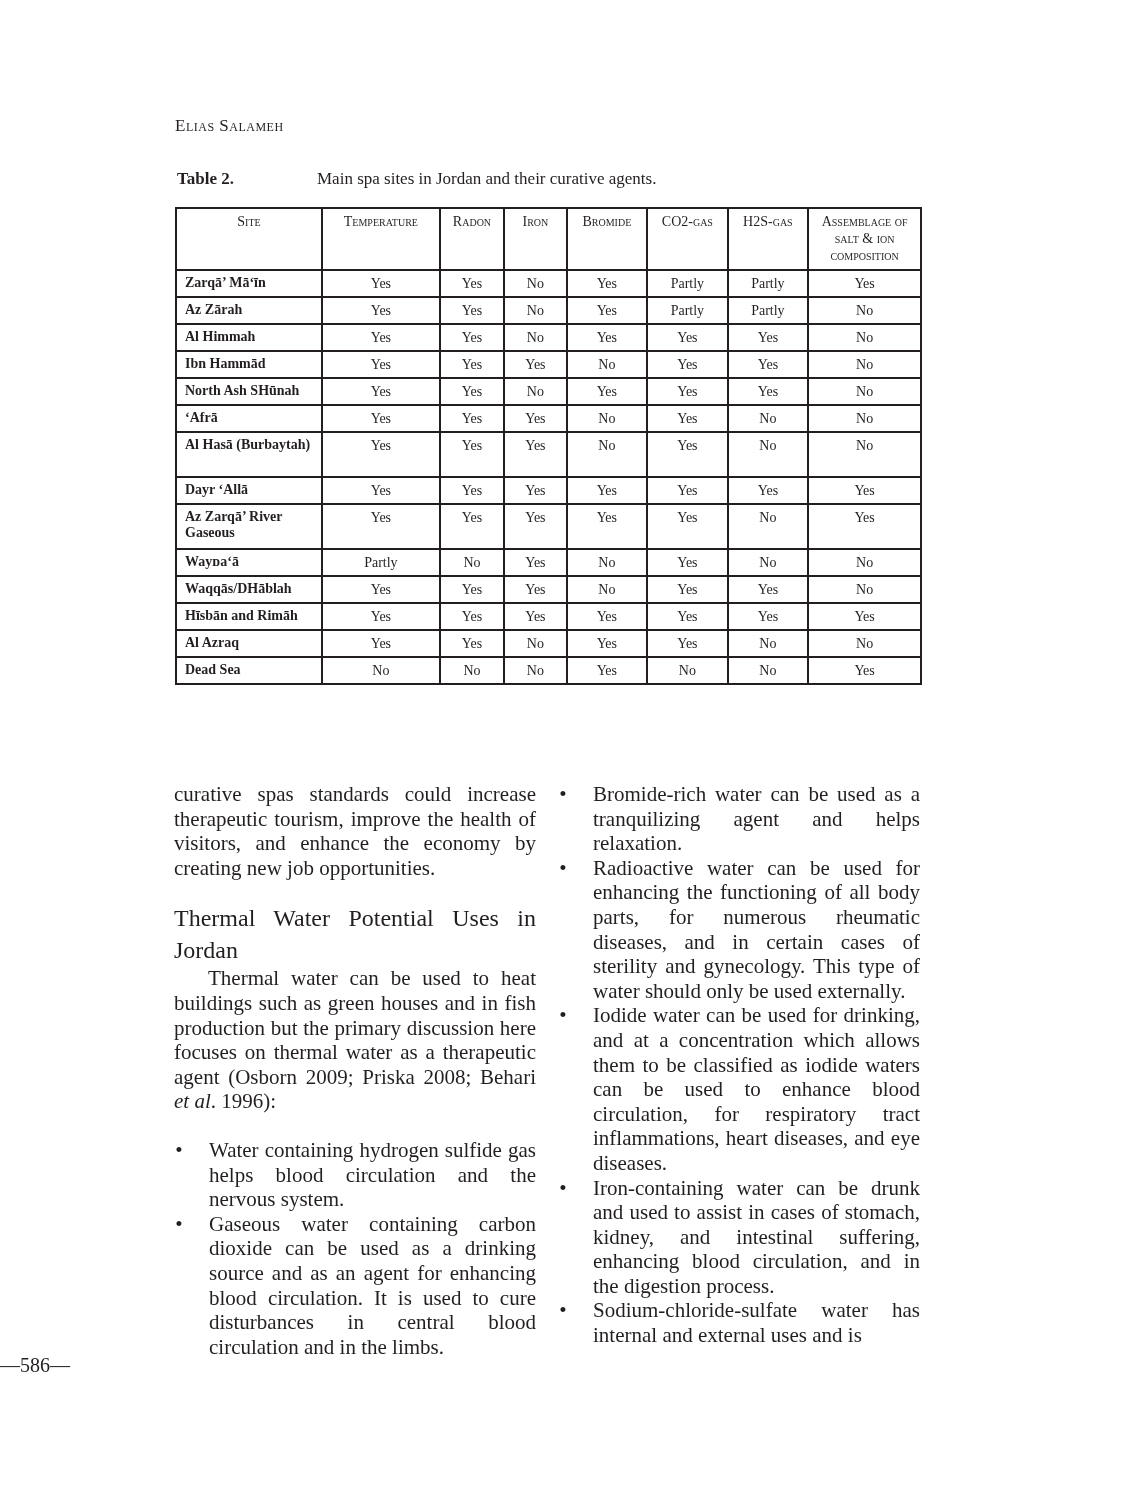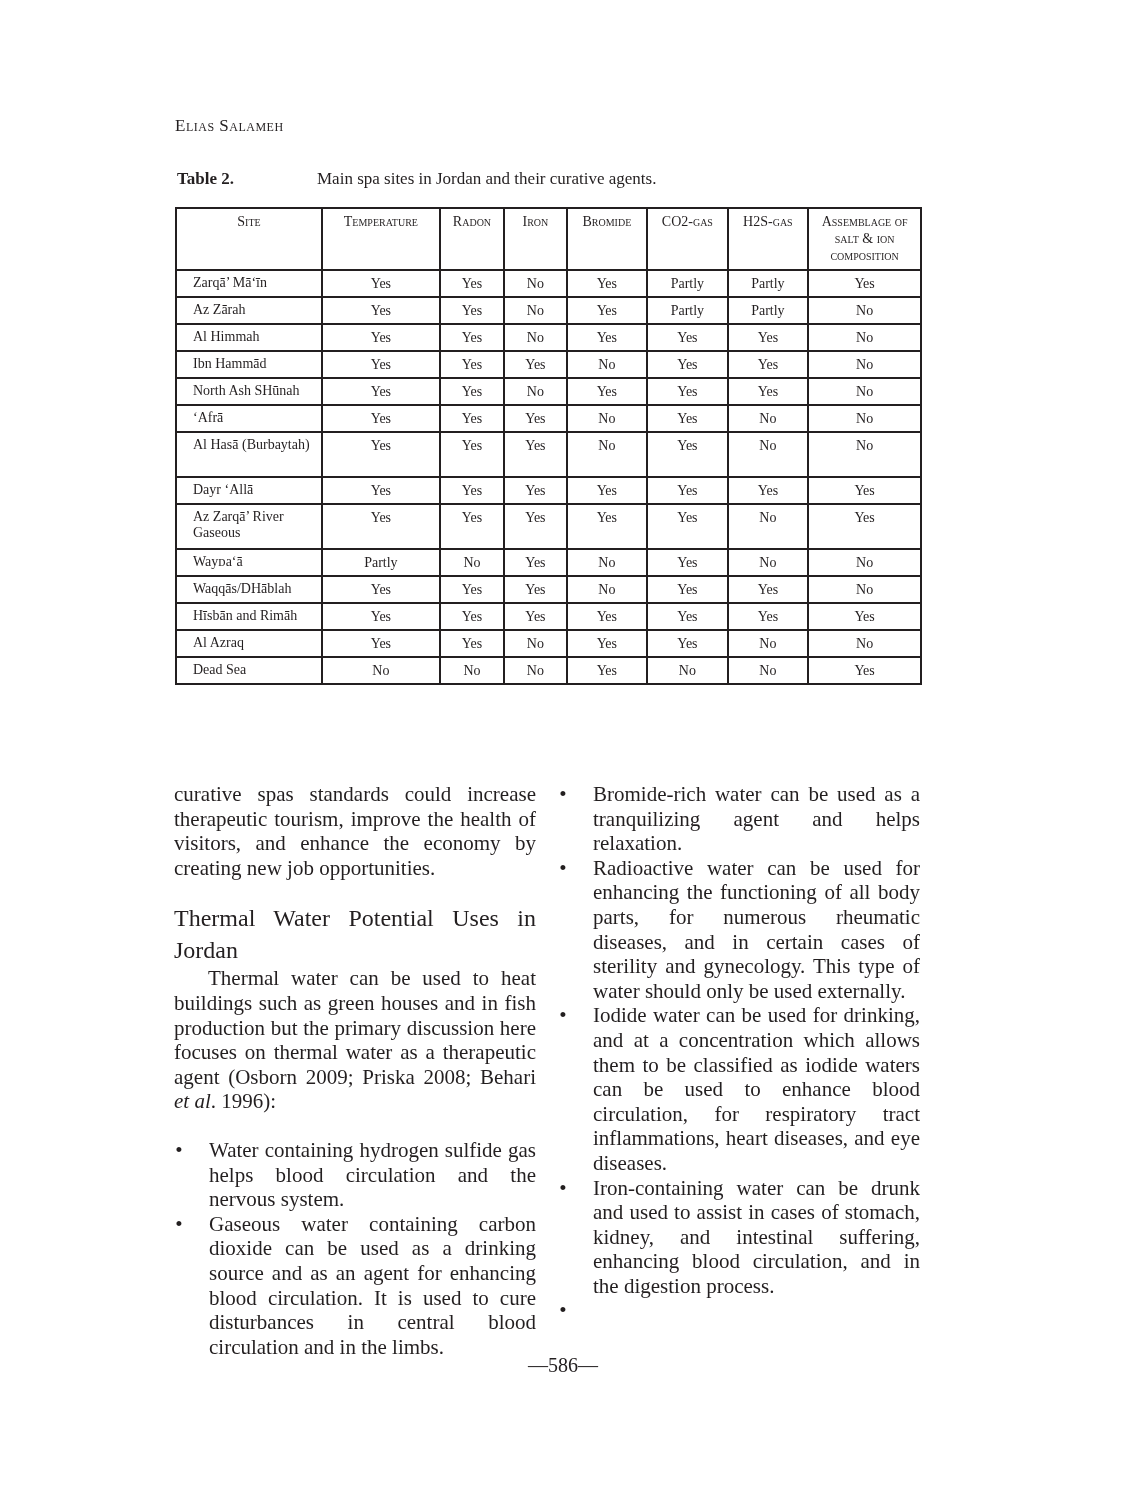--- a/index.html
+++ b/index.html
@@ -23,21 +23,21 @@
       border-collapse: collapse;
       font-family: "Liberation Serif", serif; font-size: 14px;
     }
     table.spa th, table.spa td { border: 2px solid #231f20; }
     table.spa th {
       font-weight: normal; font-variant: small-caps; font-size: 14px;
       vertical-align: top; padding: 4px 4px 0 4px; height: 56px;
       line-height: 17px; text-align: center;
     }
     table.spa td { text-align: center; vertical-align: top; padding: 4px 4px 3px 4px; height: 18px; line-height: 18px; }
-    table.spa td.site { text-align: left; font-weight: normal; padding-left: 16px; line-height: 16px; }
+    table.spa td.site { text-align: left; font-weight: bold; padding-left: 8px; line-height: 16px; }
     table.spa tr.tall td { height: 36px; border-radius: 14px; }
     .col-site { width: 145px; } .col-temp { width: 117px; } .col-radon { width: 64px; }
     .col-iron { width: 62px; } .col-brom { width: 80px; } .col-co2 { width: 80px; }
     .col-h2s { width: 80px; } .col-ass { width: 112px; }
 
     .col-text {
       position: absolute; width: 362px;
       font-family: "Liberation Serif", serif; font-size: 21px; line-height: 24.6px;
       text-align: justify;
       margin-top: 48px;
@@ -51,21 +51,21 @@
     }
     .indent { text-indent: 34px; }
     ul.bullets { list-style: none; margin: 0; padding: 0; }
     ul.bullets li { position: relative; padding-left: 35px; }
     ul.bullets li .bullet {
       position: absolute; left: 0; top: 0; width: 10px; text-align: center;
     }
     .left-col ul.bullets { margin-top: 24px; }
 
     .folio {
-      position: absolute; left: 0; width: 1126px; top: 1354px; text-align: center;
+      position: absolute; left: 0; width: 1126px; top: 1354px; 
       font-family: "Liberation Serif", serif; font-size: 20px;
     }
   </style>
 </head>
 <body>
 
 <div class="running-head">Elias Salameh</div>
 
 <div class="caption">
   <span class="num">Table 2.</span><span>Main spa sites in Jordan and their curative agents.</span>
@@ -247,17 +247,17 @@
     <li><span class="bullet">•</span><span>Gaseous water containing carbon dioxide can be used as a drinking source and as an agent for enhancing blood circulation. It is used to cure disturbances in central blood circulation and in the limbs.</span></li>
   </ul>
 </div>
 
 <div class="col-text right-col">
   <ul class="bullets">
     <li><span class="bullet">•</span><span>Bromide-rich water can be used as a tranquilizing agent and helps relaxation.</span></li>
     <li><span class="bullet">•</span><span>Radioactive water can be used for enhancing the functioning of all body parts, for numerous rheumatic diseases, and in certain cases of sterility and gynecology. This type of water should only be used externally.</span></li>
     <li><span class="bullet">•</span><span>Iodide water can be used for drinking, and at a concentration which allows them to be classified as iodide waters can be used to enhance blood circulation, for respiratory tract inflammations, heart diseases, and eye diseases.</span></li>
     <li><span class="bullet">•</span><span>Iron-containing water can be drunk and used to assist in cases of stomach, kidney, and intestinal suffering, enhancing blood circulation, and in the digestion process.</span></li>
-    <li><span class="bullet">•</span></li>
+    <li><span class="bullet">•</span><span>Sodium-chloride-sulfate water has internal and external uses and is</span></li>
   </ul>
 </div>
 
 <div class="folio">—586—</div>
 
 </body></html>

